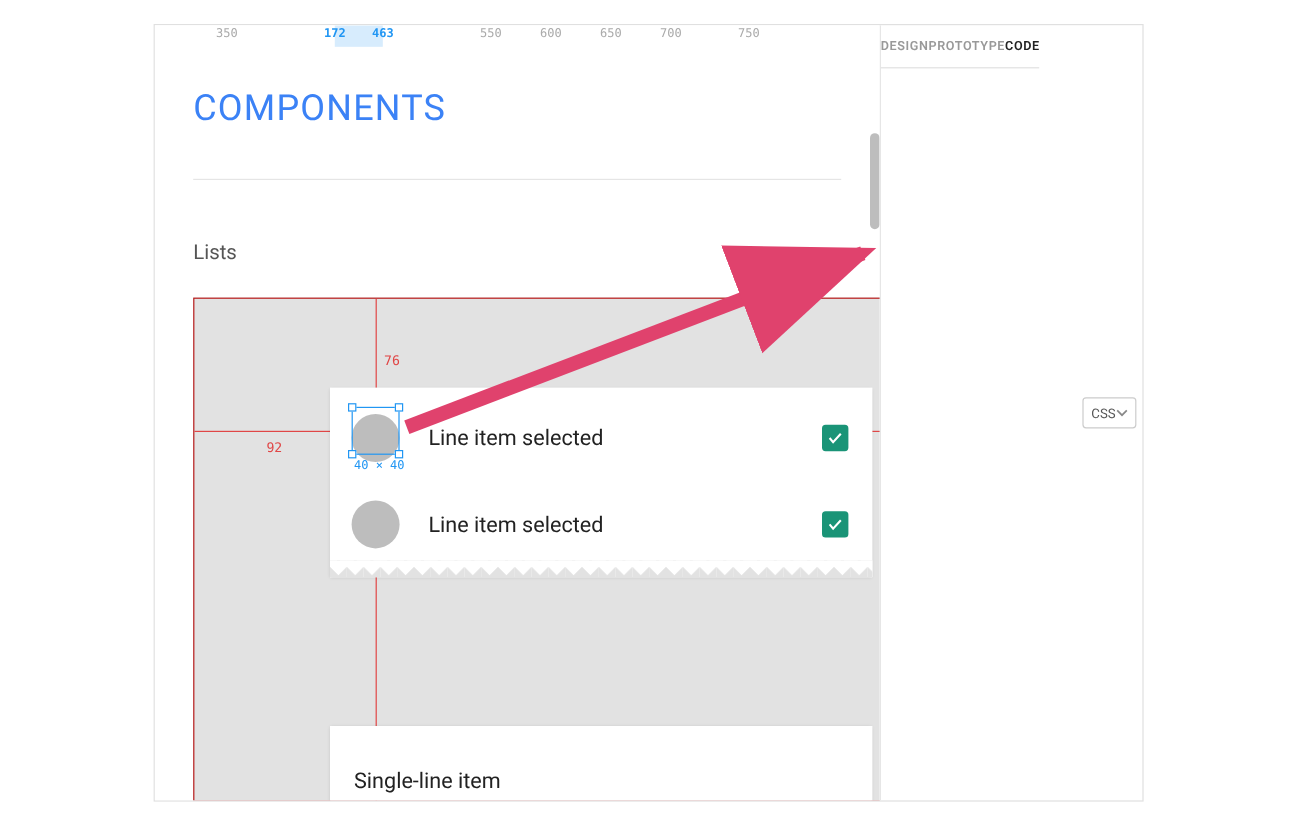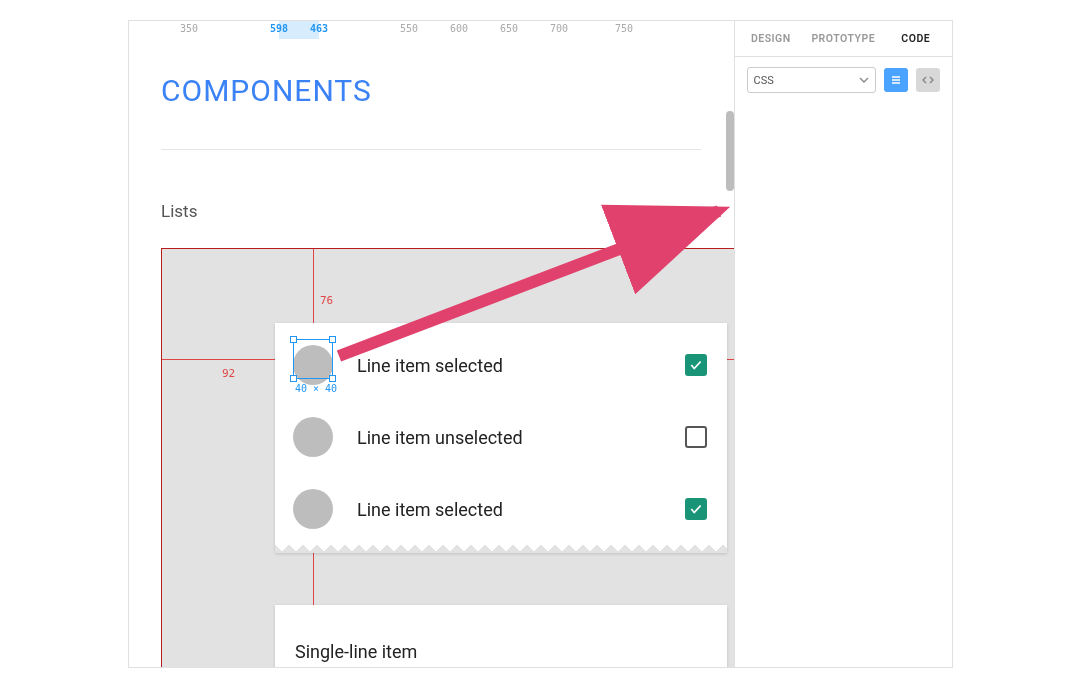--- a/index.html
+++ b/index.html
@@ -162,23 +162,24 @@
   
   .arrow {
     position:absolute;
     pointer-events:none;
   }
   
   .inspector {
     width: 219px;
     border-left: 1px solid #e0e0e0;
     display: flex;
-    flex-direction: column;
+    flex-direction: row;
     font-size: 12px;
     color: #555;
+    gap: 24px;
   }
   .tabs {
     display: flex;
     height: 36px;
     border-bottom: 1px solid #e0e0e0;
   }
   .tab {
     flex: 1;
     display: flex;
     align-items: center;
@@ -236,21 +237,21 @@
 </head>
 <body>
 
 <div class="app">
 
   <div class="canvas-wrap">
 
     <div class="ruler-top">
       <div class="ruler-sel-range" style="left:150px;width:40px;"></div>
       <span class="ruler-tick" style="left:60px">350</span>
-      <span class="ruler-tick sel" style="left:150px">598</span>
+      <span class="ruler-tick sel" style="left:150px">172</span>
       <span class="ruler-tick sel" style="left:190px">463</span>
       <span class="ruler-tick" style="left:280px">550</span>
       <span class="ruler-tick" style="left:330px">600</span>
       <span class="ruler-tick" style="left:380px">650</span>
       <span class="ruler-tick" style="left:430px">700</span>
       <span class="ruler-tick" style="left:495px">750</span>
     </div>
 
     <div class="page-title">COMPONENTS</div>
     <div class="hr"></div>
@@ -270,25 +271,20 @@
           <div class="avatar"></div>
           <div class="row-label">Line item selected</div>
           <div class="cb on">
             <svg width="14" height="14" viewBox="0 0 24 24" fill="none" stroke="white" stroke-width="3">
                 <polyline points="4 12 9 18 20 6"></polyline>
               </svg>
           </div>
         </div>
         <div class="list-row">
           <div class="avatar"></div>
-          <div class="row-label">Line item unselected</div>
-          <div class="cb"></div>
-        </div>
-        <div class="list-row">
-          <div class="avatar"></div>
           <div class="row-label">Line item selected</div>
           <div class="cb on">
             <svg width="14" height="14" viewBox="0 0 24 24" fill="none" stroke="white" stroke-width="3">
                 <polyline points="4 12 9 18 20 6"></polyline>
               </svg>
           </div>
         </div>
         <div class="zigzag"></div>
       </div>
 

